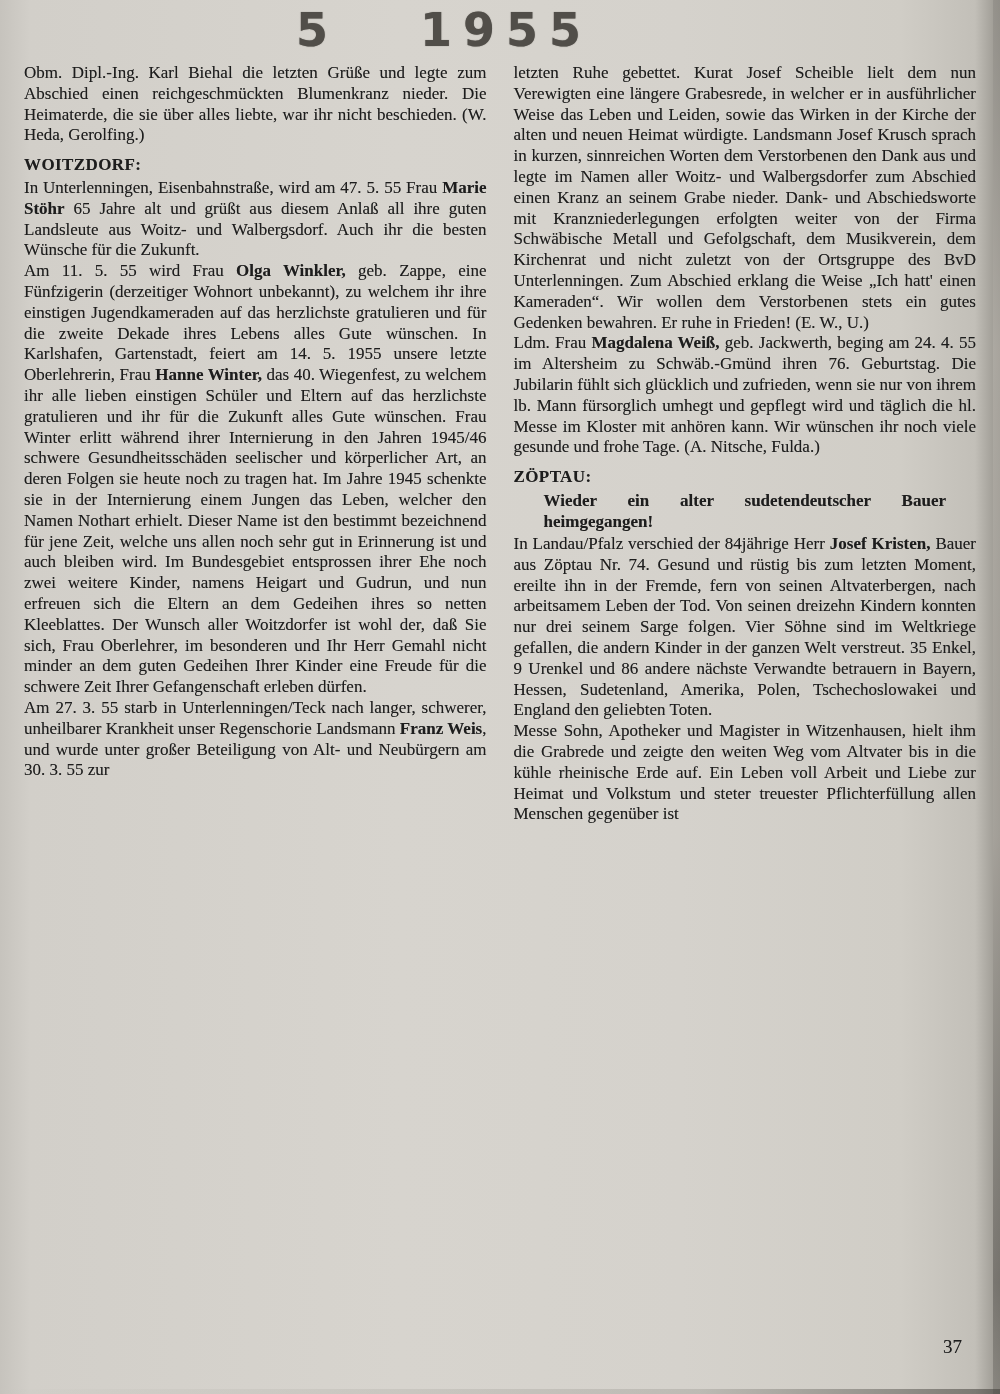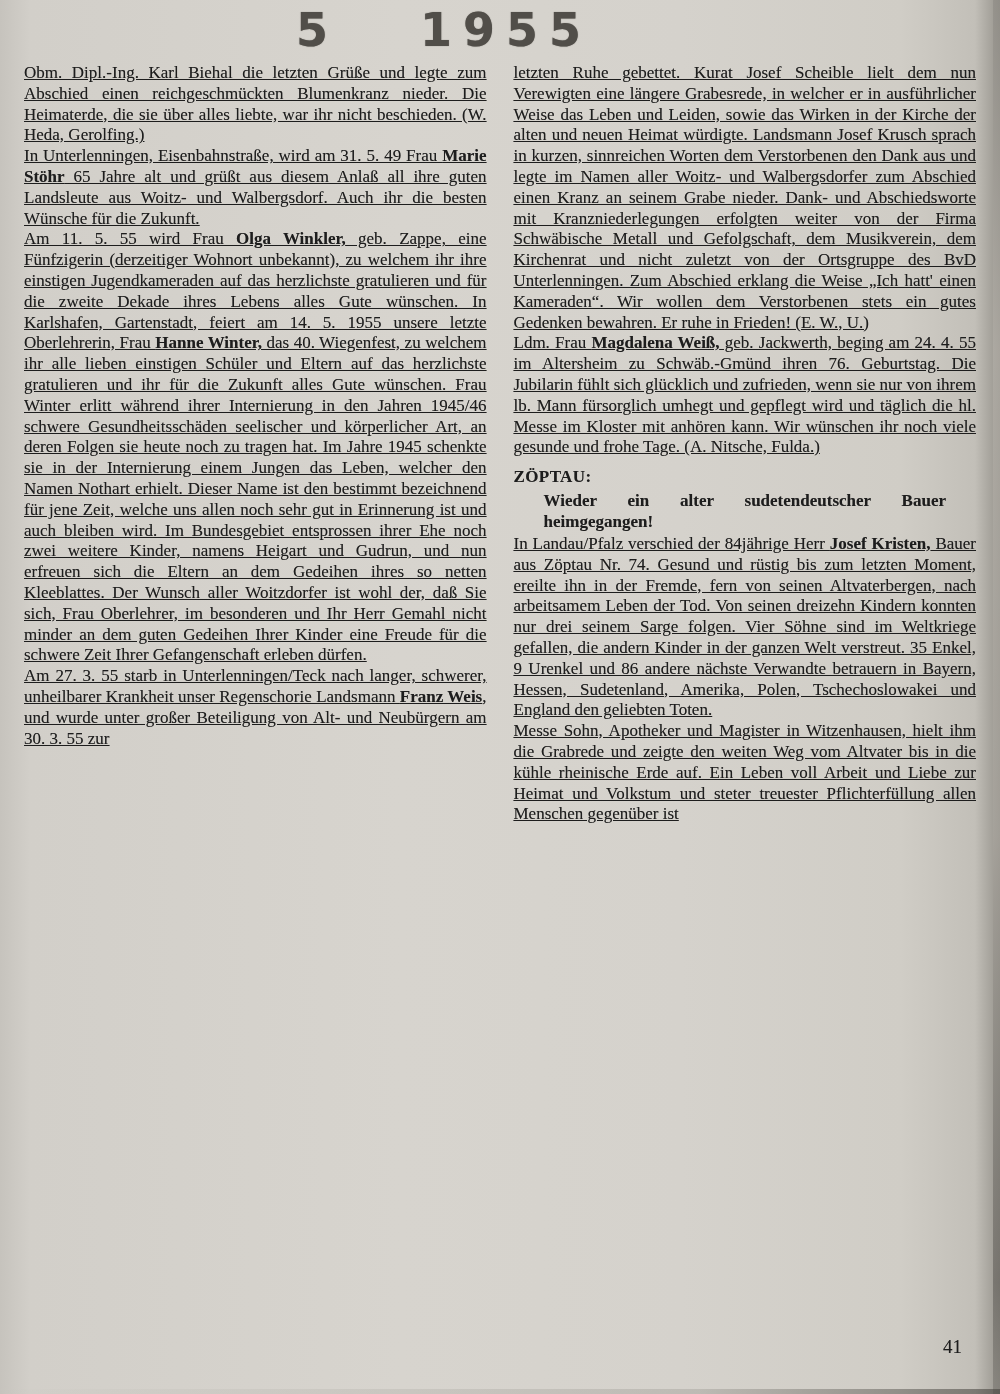--- a/index.html
+++ b/index.html
@@ -52,21 +52,21 @@
     gap: 27px;
   }
   .col {
     flex: 1;
     font-size: 17px;
     line-height: 20.8px;
     text-align: justify;
     hyphens: auto;
     text-shadow: 0 0 .4px rgba(20,20,20,.4);
   }
-  .block-paragraph { margin: 0; text-decoration: underline; }
+  .block-paragraph { margin: 0; }
   .block-heading {
     font-weight: 700;
     text-align: left;
     margin: 9px 0 2px 0;
     letter-spacing: .4px;
   }
   .block-subheading {
     font-weight: 700;
     margin: 2px 30px 2px 30px;
     line-height: 21px;
@@ -85,31 +85,32 @@
 
 <div class="page">
   <div class="header">
     <span class="issue">5</span>
     <span class="year">1955</span>
   </div>
 
   <div class="columns">
     <div class="col">
         <p class="block-paragraph"><span>Obm. Dipl.-Ing. Karl Biehal die letzten Grüße und legte zum Abschied einen reichgeschmückten Blumenkranz nieder. Die Heimaterde, die sie über alles liebte, war ihr nicht beschieden. (W. Heda, Gerolfing.)</span></p>
-        <p class="block-paragraph"><span>In Unterlenningen, Eisenbahnstraße, wird am 31. 5. 49 Frau </span><span class="b">Marie Stöhr</span><span> 65 Jahre alt und grüßt aus diesem Anlaß all ihre guten Landsleute aus Woitz- und Walbergsdorf. Auch ihr die besten Wünsche für die Zukunft.</span></p>
+        <div class="block-heading">WOITZDORF:</div>
+        <p class="block-paragraph"><span>In Unterlenningen, Eisenbahnstraße, wird am 47. 5. 55 Frau </span><span class="b">Marie Stöhr</span><span> 65 Jahre alt und grüßt aus diesem Anlaß all ihre guten Landsleute aus Woitz- und Walbergsdorf. Auch ihr die besten Wünsche für die Zukunft.</span></p>
         <p class="block-paragraph"><span>Am 11. 5. 55 wird Frau </span><span class="b">Olga Winkler,</span><span> geb. Zappe, eine Fünfzigerin (derzeitiger Wohnort unbekannt), zu welchem ihr ihre einstigen Jugendkameraden auf das herzlichste gratulieren und für die zweite Dekade ihres Lebens alles Gute wünschen. In Karlshafen, Gartenstadt, feiert am 14. 5. 1955 unsere letzte Oberlehrerin, Frau </span><span class="b">Hanne Winter,</span><span> das 40. Wiegenfest, zu welchem ihr alle lieben einstigen Schüler und Eltern auf das herzlichste gratulieren und ihr für die Zukunft alles Gute wünschen. Frau Winter erlitt während ihrer Internierung in den Jahren 1945/46 schwere Gesundheitsschäden seelischer und körperlicher Art, an deren Folgen sie heute noch zu tragen hat. Im Jahre 1945 schenkte sie in der Internierung einem Jungen das Leben, welcher den Namen Nothart erhielt. Dieser Name ist den bestimmt bezeichnend für jene Zeit, welche uns allen noch sehr gut in Erinnerung ist und auch bleiben wird. Im Bundesgebiet entsprossen ihrer Ehe noch zwei weitere Kinder, namens Heigart und Gudrun, und nun erfreuen sich die Eltern an dem Gedeihen ihres so netten Kleeblattes. Der Wunsch aller Woitzdorfer ist wohl der, daß Sie sich, Frau Oberlehrer, im besonderen und Ihr Herr Gemahl nicht minder an dem guten Gedeihen Ihrer Kinder eine Freude für die schwere Zeit Ihrer Gefangenschaft erleben dürfen.</span></p>
         <p class="block-paragraph"><span>Am 27. 3. 55 starb in Unterlenningen/Teck nach langer, schwerer, unheilbarer Krankheit unser Regenschorie Landsmann </span><span class="b">Franz Weis</span><span>, und wurde unter großer Beteiligung von Alt- und Neubürgern am 30. 3. 55 zur</span></p>
       </div>
     <div class="col">
         <p class="block-paragraph"><span>letzten Ruhe gebettet. Kurat Josef Scheible lielt dem nun Verewigten eine längere Grabesrede, in welcher er in ausführlicher Weise das Leben und Leiden, sowie das Wirken in der Kirche der alten und neuen Heimat würdigte. Landsmann Josef Krusch sprach in kurzen, sinnreichen Worten dem Verstorbenen den Dank aus und legte im Namen aller Woitz- und Walbergsdorfer zum Abschied einen Kranz an seinem Grabe nieder. Dank- und Abschiedsworte mit Kranzniederlegungen erfolgten weiter von der Firma Schwäbische Metall und Gefolgschaft, dem Musikverein, dem Kirchenrat und nicht zuletzt von der Ortsgruppe des BvD Unterlenningen. Zum Abschied erklang die Weise „Ich hatt' einen Kameraden“. Wir wollen dem Verstorbenen stets ein gutes Gedenken bewahren. Er ruhe in Frieden! (E. W., U.)</span></p>
         <p class="block-paragraph"><span>Ldm. Frau </span><span class="b">Magdalena Weiß,</span><span> geb. Jackwerth, beging am 24. 4. 55 im Altersheim zu Schwäb.-Gmünd ihren 76. Geburtstag. Die Jubilarin fühlt sich glücklich und zufrieden, wenn sie nur von ihrem lb. Mann fürsorglich umhegt und gepflegt wird und täglich die hl. Messe im Kloster mit anhören kann. Wir wünschen ihr noch viele gesunde und frohe Tage. (A. Nitsche, Fulda.)</span></p>
         <div class="block-heading">ZÖPTAU:</div>
         <div class="block-subheading">Wieder ein alter sudetendeutscher Bauer heimgegangen!</div>
         <p class="block-paragraph"><span>In Landau/Pfalz verschied der 84jährige Herr </span><span class="b">Josef Kristen,</span><span> Bauer aus Zöptau Nr. 74. Gesund und rüstig bis zum letzten Moment, ereilte ihn in der Fremde, fern von seinen Altvaterbergen, nach arbeitsamem Leben der Tod. Von seinen dreizehn Kindern konnten nur drei seinem Sarge folgen. Vier Söhne sind im Weltkriege gefallen, die andern Kinder in der ganzen Welt verstreut. 35 Enkel, 9 Urenkel und 86 andere nächste Verwandte betrauern in Bayern, Hessen, Sudetenland, Amerika, Polen, Tschechoslowakei und England den geliebten Toten.</span></p>
         <p class="block-paragraph"><span>Messe Sohn, Apotheker und Magister in Witzenhausen, hielt ihm die Grabrede und zeigte den weiten Weg vom Altvater bis in die kühle rheinische Erde auf. Ein Leben voll Arbeit und Liebe zur Heimat und Volkstum und steter treuester Pflichterfüllung allen Menschen gegenüber ist</span></p>
       </div>
   </div>
 
-  <div class="page-number">41</div>
+  <div class="page-number">37</div>
 
   <div class="edge-right"></div>
   <div class="edge-bottom"></div>
 </div>
 
 </body></html>

